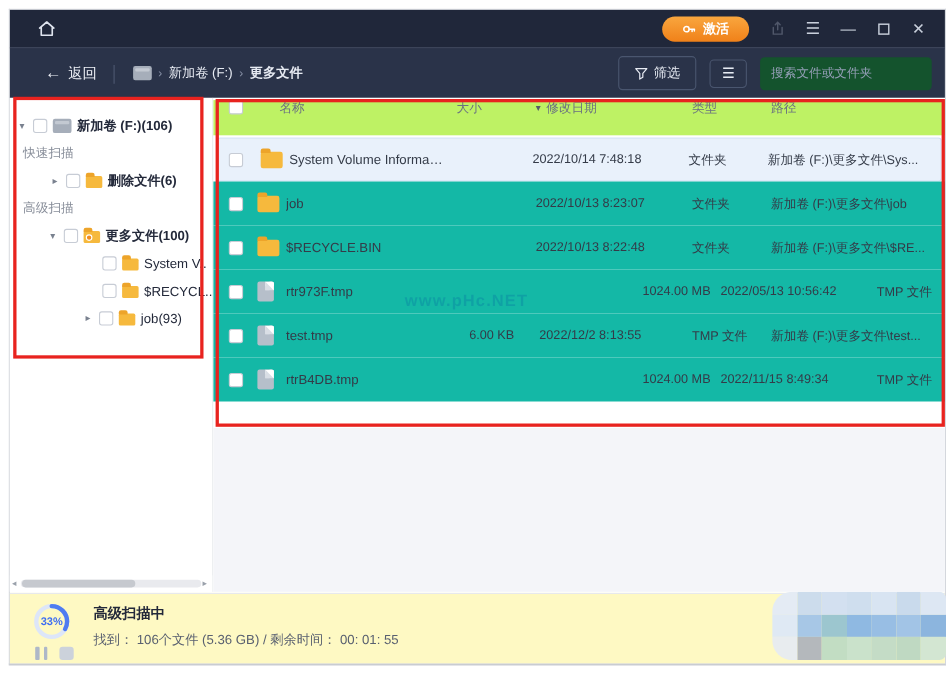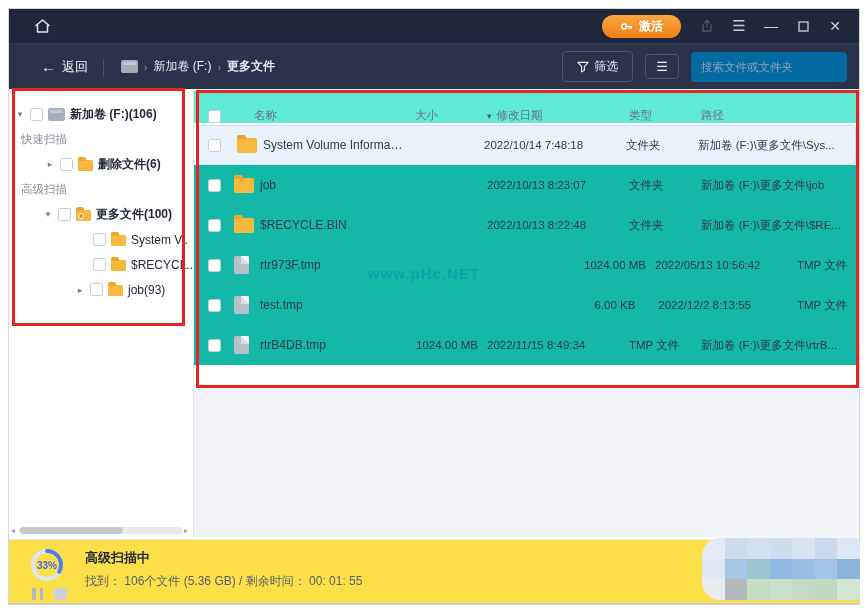--- a/index.html
+++ b/index.html
@@ -19,21 +19,21 @@
   
   .toolbar { height:46px; background:#2a3349; display:flex; align-items:center; padding:0 12px; border-top:1px solid #323b52; }
   .back { display:flex; align-items:center; gap:6px; color:#eef1f7; font-size:13px; margin-left:20px; }
   .back .arr { font-size:15px; }
   .crumb-div { color:#4d5871; margin:0 12px; font-size:14px; }
   .breadcrumb { display:flex; align-items:center; gap:6px; color:#e7ebf3; font-size:12px; }
   .crumb-sep { color:#8b95aa; font-size:11px; }
   .tool-right { margin-left:auto; display:flex; align-items:center; gap:12px; }
   .filter-btn { display:flex; align-items:center; gap:5px; border:1px solid #4a566f; border-radius:4px; color:#e7ebf3; font-size:12px; padding:6px 14px; }
   .list-btn { border:1px solid #4a566f; border-radius:4px; color:#e7ebf3; font-size:13px; padding:4px 10px; }
-  .searchbox { display:flex; align-items:center; background:#0369a1; border-radius:4px; width:156px; height:30px; padding:0 8px 0 10px;gap:38px; }
+  .searchbox { display:flex; align-items:center; background:#14532d; border-radius:4px; width:156px; height:30px; padding:0 8px 0 10px;gap:38px; }
   .searchbox input { flex:1; background:transparent; border:none; outline:none; color:#e7ebf3; font-size:11.5px; width:100px; font-family:inherit; }
   .searchbox input::placeholder { color:#939eb5; }
 
   
   .content { position:absolute; top:80px; bottom:65px; left:0; right:0; display:flex; background:#fff; }
   .sidebar { width:185px; border-right:1px solid #e6e8ec; position:relative; background:#fff; padding-top:12px; font-size:12px; }
   .trow { display:flex; align-items:center; height:26px; gap:5px; color:#23293a; white-space:nowrap; }
   .trow.bold { font-weight:bold; }
   .trow.l0 { padding-left:6px; }
   .trow.l1 { padding-left:36px; }
@@ -50,42 +50,42 @@
   .drive { width:17px; height:13px; background:#a6aeba; border-radius:2px; position:relative; flex:none; }
   .drive::after { content:""; position:absolute; left:2px; right:2px; top:2px; height:3px; background:#c3c9d2; border-radius:1px; }
   .hscroll { position:absolute; bottom:0; left:0; right:0; height:15px; background:#fff; display:flex; align-items:center; padding:0 2px; }
   .hs-arrow { color:#9aa1ab; font-size:8px; width:7px; }
   .hs-track { flex:1; height:7px; background:#e9eaee; border-radius:4px; position:relative; margin:0 1px; }
   .hs-thumb { position:absolute; left:1px; top:0; height:7px; width:63%; background:#c6c9cf; border-radius:4px; }
 
   
   .main { flex:1; position:relative; background:#fff; }
   .main-lower { position:absolute; left:0; right:0; top:300px; bottom:0; background:#f4f5f9; }
-  .thead { position:absolute; top:2px; left:0; right:0; height:32px; background:#5eead4; display:flex; align-items:flex-end; color:#6a7280; font-size:11.5px; }
+  .thead { position:absolute; top:2px; left:0; right:0; height:32px; background:#bef264; display:flex; align-items:flex-start; color:#6a7280; font-size:11.5px; }
   .rows { position:absolute; top:36px; left:0; right:0; }
   .frow { height:40px; display:flex; align-items:center; color:#343b48; font-size:12px; background:#14b8a6; }
   .frow.selected { background:#e9f1fb; box-shadow:inset 0 0 0 1px #cfe0f5; border-radius:3px; margin:0 3px; }
   .c-check { width:40px; padding-left:14px; display:flex; align-items:center; flex:none; }
   .frow.selected .c-check { padding-left:11px; }
   .c-icon { width:26px; flex:none; display:flex; align-items:center; }
   .c-name { flex:1; overflow:hidden; white-space:nowrap; text-overflow:ellipsis; }
   .c-size { width:80px; flex:none; text-align:center; font-size:11.5px; }
   .c-date { width:122px; flex:none; text-align:right; padding-right:26px; font-size:11.5px; white-space:nowrap; }
   .c-type { width:82px; flex:none; padding-left:20px; font-size:11.5px; white-space:nowrap; }
   .c-path { width:168px; flex:none; padding-left:10px; padding-right:8px; font-size:11.5px; white-space:nowrap; overflow:hidden; }
   .thead .c-size { text-align:left; padding-left:8px; }
   .thead .c-date { text-align:left; padding-right:0; padding-left:0; display:flex; align-items:center; gap:5px; }
   .sort-caret { font-size:9px; color:#555c66; }
   .bigfolder { width:20px; height:15px; background:#f6b93d; border-radius:2px; position:relative; }
   .bigfolder::before { content:""; position:absolute; top:-3px; left:0; width:9px; height:4px; background:#eda42a; border-radius:2px 2px 0 0; }
   .file { width:15px; height:18px; background:#b6bfca; border-radius:2px; position:relative; }
   .file::after { content:""; position:absolute; right:0; top:0; border:4px solid #fff; border-left-color:#d9dee5; border-bottom-color:#d9dee5; border-radius:0 2px 0 0; }
 
   
-  .statusbar { position:absolute; left:0; right:0; bottom:0; height:64px; background:#fde047; border-top:1px solid #e7e9ed; }
+  .statusbar { position:absolute; left:0; right:0; bottom:0; height:64px; background:#fef9c3; border-top:1px solid #e7e9ed; }
   .ringwrap { position:absolute; left:20px; top:7px; width:36px; height:36px; }
   .ringwrap .pct { position:absolute; inset:0; display:flex; align-items:center; justify-content:center; font-size:10px; font-weight:bold; color:#3d6df2; }
   .st-title { position:absolute; left:76px; top:9px; font-size:13px; font-weight:bold; color:#23293a; }
   .st-detail { position:absolute; left:76px; top:33px; font-size:12px; color:#596070; }
   .ctl-pause { position:absolute; left:23px; top:48px; width:12px; height:12px; display:flex; gap:4px; }
   .ctl-pause i { width:3.5px; height:12px; background:#aeb8c8; border-radius:1px; }
   .ctl-stop { position:absolute; left:45px; top:48px; width:13px; height:12px; background:#ccd2db; border-radius:3px; }
 
   
   .anno { position:absolute; border:3px solid #e8231f; pointer-events:none; }
@@ -293,34 +293,34 @@
           <span class="c-check">
               <span class="cbx"></span>
             </span>
           <span class="c-icon">
               <span class="file"></span>
             </span>
           <span class="c-name">test.tmp</span>
           <span class="c-size">6.00 KB</span>
           <span class="c-date">2022/12/2 8:13:55</span>
           <span class="c-type">TMP 文件</span>
+          <span class="c-path">新加卷 (F:)\更多文件\test...</span>
         </div>
 
         <div class="frow">
           <span class="c-check">
               <span class="cbx"></span>
             </span>
           <span class="c-icon">
               <span class="file"></span>
             </span>
           <span class="c-name">rtrB4DB.tmp</span>
           <span class="c-size">1024.00 MB</span>
           <span class="c-date">2022/11/15 8:49:34</span>
           <span class="c-type">TMP 文件</span>
-          <span class="c-path">新加卷 (F:)\更多文件\rtrB...</span>
         </div>
 
       </div>
     </div>
   </div>
 
   <div class="statusbar">
     <div class="ringwrap">
       <svg width="36" height="36" viewBox="0 0 36 36">
         <circle cx="18" cy="18" r="14" fill="none" stroke="#dde6f8" stroke-width="4"></circle>

